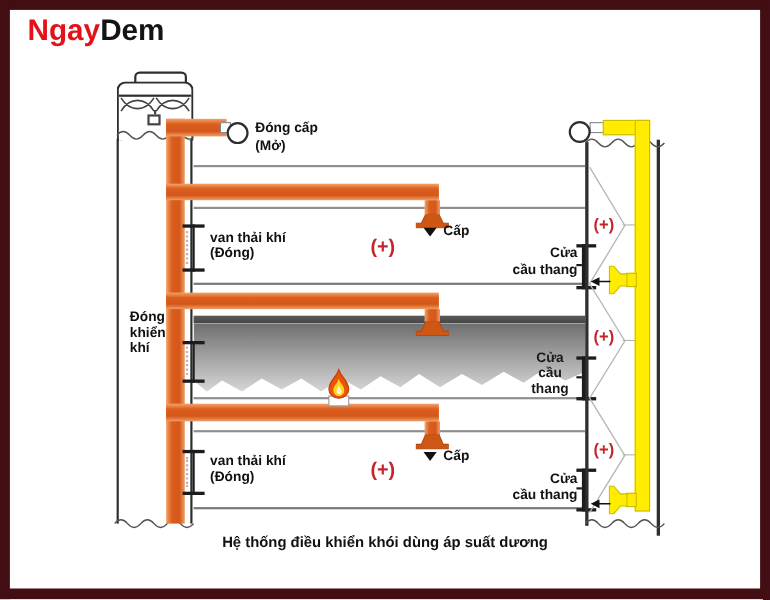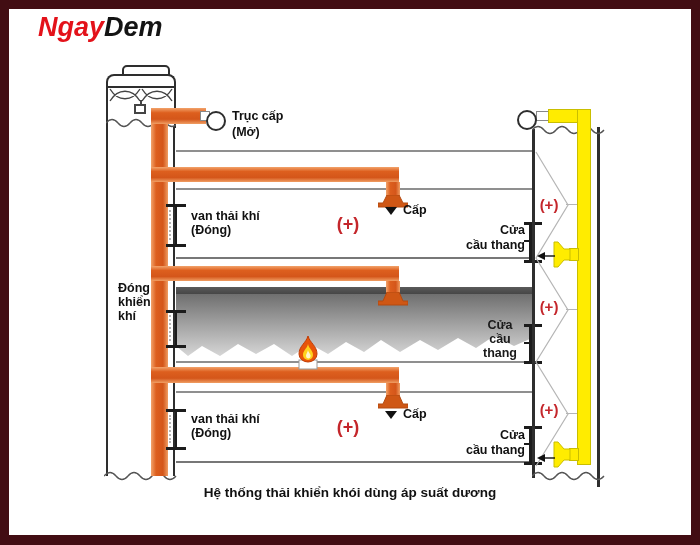--- a/index.html
+++ b/index.html
@@ -24,21 +24,21 @@
 </head>
 <body>
 
 <div id="stage">
 
   <div class="frameEdge" style="left:0;top:0;width:700px;height:9px;"></div>
   <div class="frameEdge" style="left:0;top:535px;width:700px;height:10px;"></div>
   <div class="frameEdge" style="left:0;top:0;width:9px;height:545px;"></div>
   <div class="frameEdge" style="left:691px;top:0;width:9px;height:545px;"></div>
 
-  <div class="abs" style="left:38px;top:12px;font-size:27px;font-weight:800;letter-spacing:0;font-style:italic;">
+  <div class="abs" style="left:25px;top:12px;font-size:27px;font-weight:800;letter-spacing:0;">
     <span style="color:#e3121a;">Ngay</span><span style="color:#141414;">Dem</span>
   </div>
 
   <div class="gline" style="left:176px;top:150px;width:356px;"></div>
   <div class="gline" style="left:176px;top:188px;width:356px;"></div>
   <div class="gline" style="left:176px;top:257px;width:356px;background:#777;"></div>
   <div class="gline" style="left:176px;top:361px;width:356px;"></div>
   <div class="gline" style="left:176px;top:391px;width:356px;"></div>
   <div class="gline" style="left:176px;top:461px;width:356px;background:#777;"></div>
 
@@ -75,21 +75,21 @@
     <div>Đóng</div>
     <div>khiển</div>
     <div>khí</div>
   </div>
 
   <div class="orangeV" style="left:151px;top:108px;width:17px;height:368px;"></div>
   <div class="orangeH" style="left:151px;top:108px;width:55px;height:16px;"></div>
   <div class="abs" style="left:200px;top:111px;width:10px;height:10px;background:#fff;border:1.5px solid #888;box-sizing:border-box;"></div>
   <div class="abs" style="left:206px;top:111px;width:20px;height:20px;border:2.5px solid #2e2e2e;border-radius:50%;background:#fff;box-sizing:border-box;"></div>
   <div class="lbl" style="left:232px;top:108px;line-height:16px;">
-    <div>Trục cấp</div>
+    <div>Đóng cấp</div>
     <div>(Mở)</div>
   </div>
 
   <div class="orangeH" style="left:151px;top:167px;width:248px;height:15px;"></div>
   <div class="orangeV" style="left:386px;top:182px;width:14px;height:14px;"></div>
   <svg class="abs" style="left:378px;top:195px;" width="30" height="13">
     <polygon points="9,0 21,0 25,8 30,8 30,12 0,12 0,8 5,8" fill="#cf5715" stroke="#b34a10" stroke-width="1"></polygon>
   </svg>
   <div class="tri" style="left:385px;top:207px;"></div>
   <div class="lbl" style="left:403px;top:203px;">Cấp</div>
@@ -204,15 +204,15 @@
   </svg>
   <svg class="abs" style="left:537px;top:452px;" width="19" height="12">
     <line x1="18" y1="6" x2="7" y2="6" stroke="#111" stroke-width="1.4"></line>
     <polygon points="0,6 8,2 8,10" fill="#111"></polygon>
   </svg>
 
   <div class="plus" style="left:534px;top:196px;width:30px;text-align:center;font-size:15px;">(+)</div>
   <div class="plus" style="left:534px;top:298px;width:30px;text-align:center;font-size:15px;">(+)</div>
   <div class="plus" style="left:534px;top:401px;width:30px;text-align:center;font-size:15px;">(+)</div>
 
-  <div class="lbl" style="left:150px;top:486px;width:400px;text-align:center;font-size:13.5px;">Hệ thống thải khiển khói dùng áp suất dương</div>
+  <div class="lbl" style="left:150px;top:486px;width:400px;text-align:center;font-size:13.5px;">Hệ thống điều khiển khói dùng áp suất dương</div>
 
 </div>
 
 </body></html>

